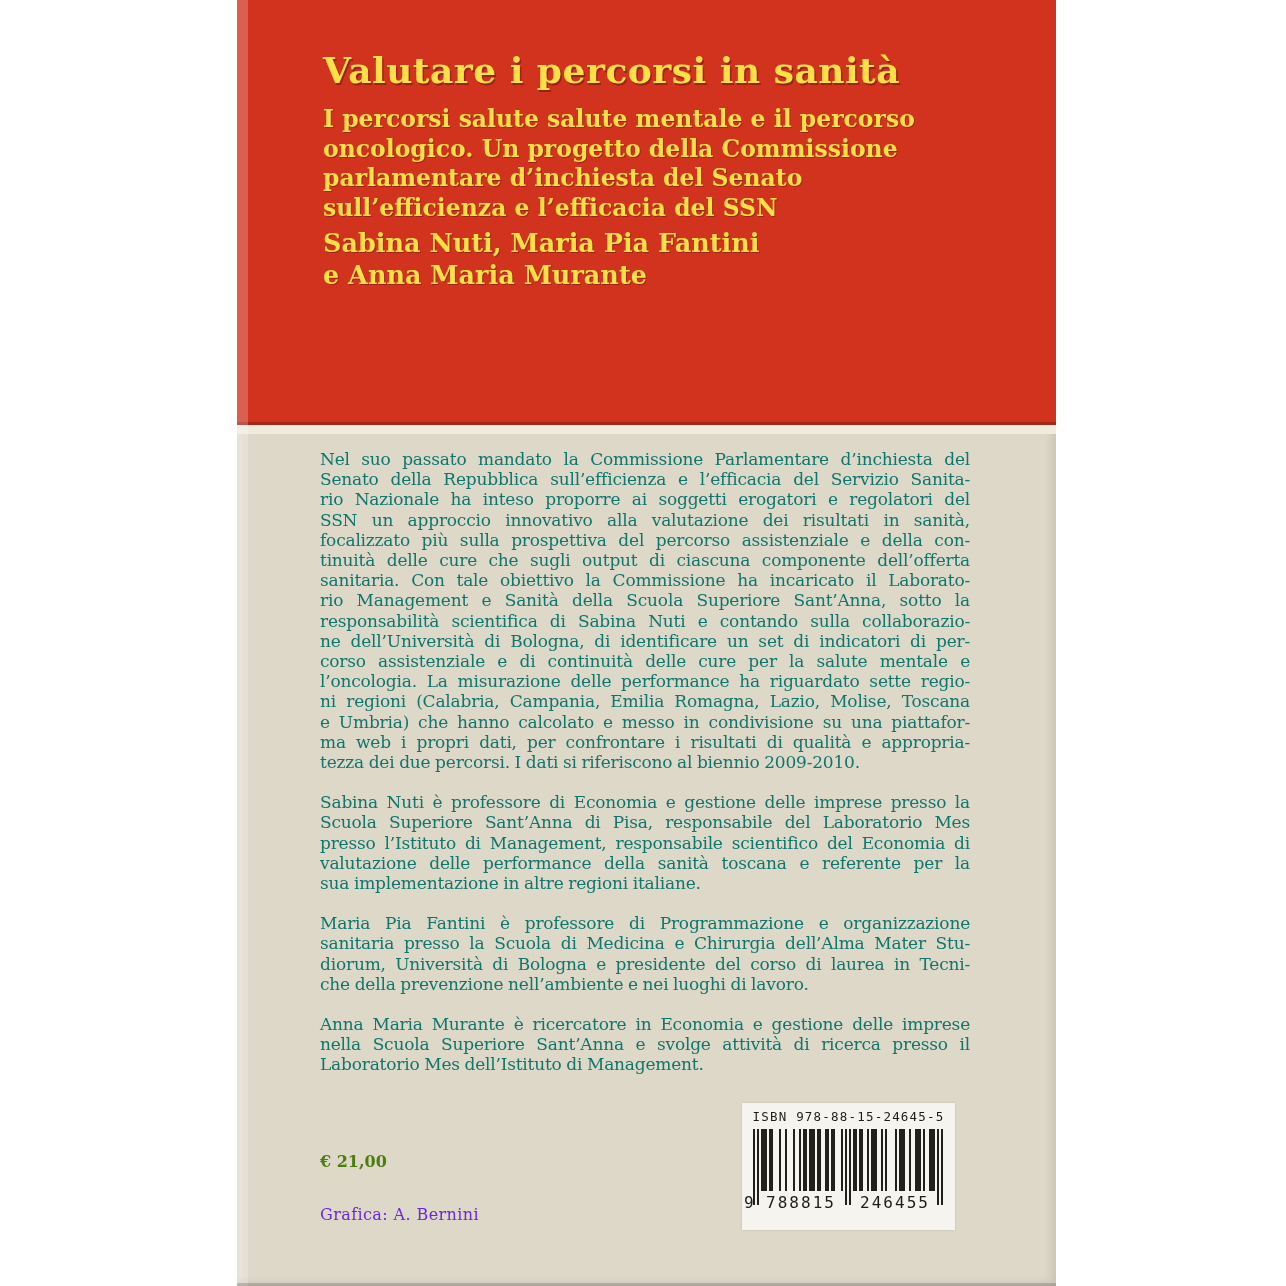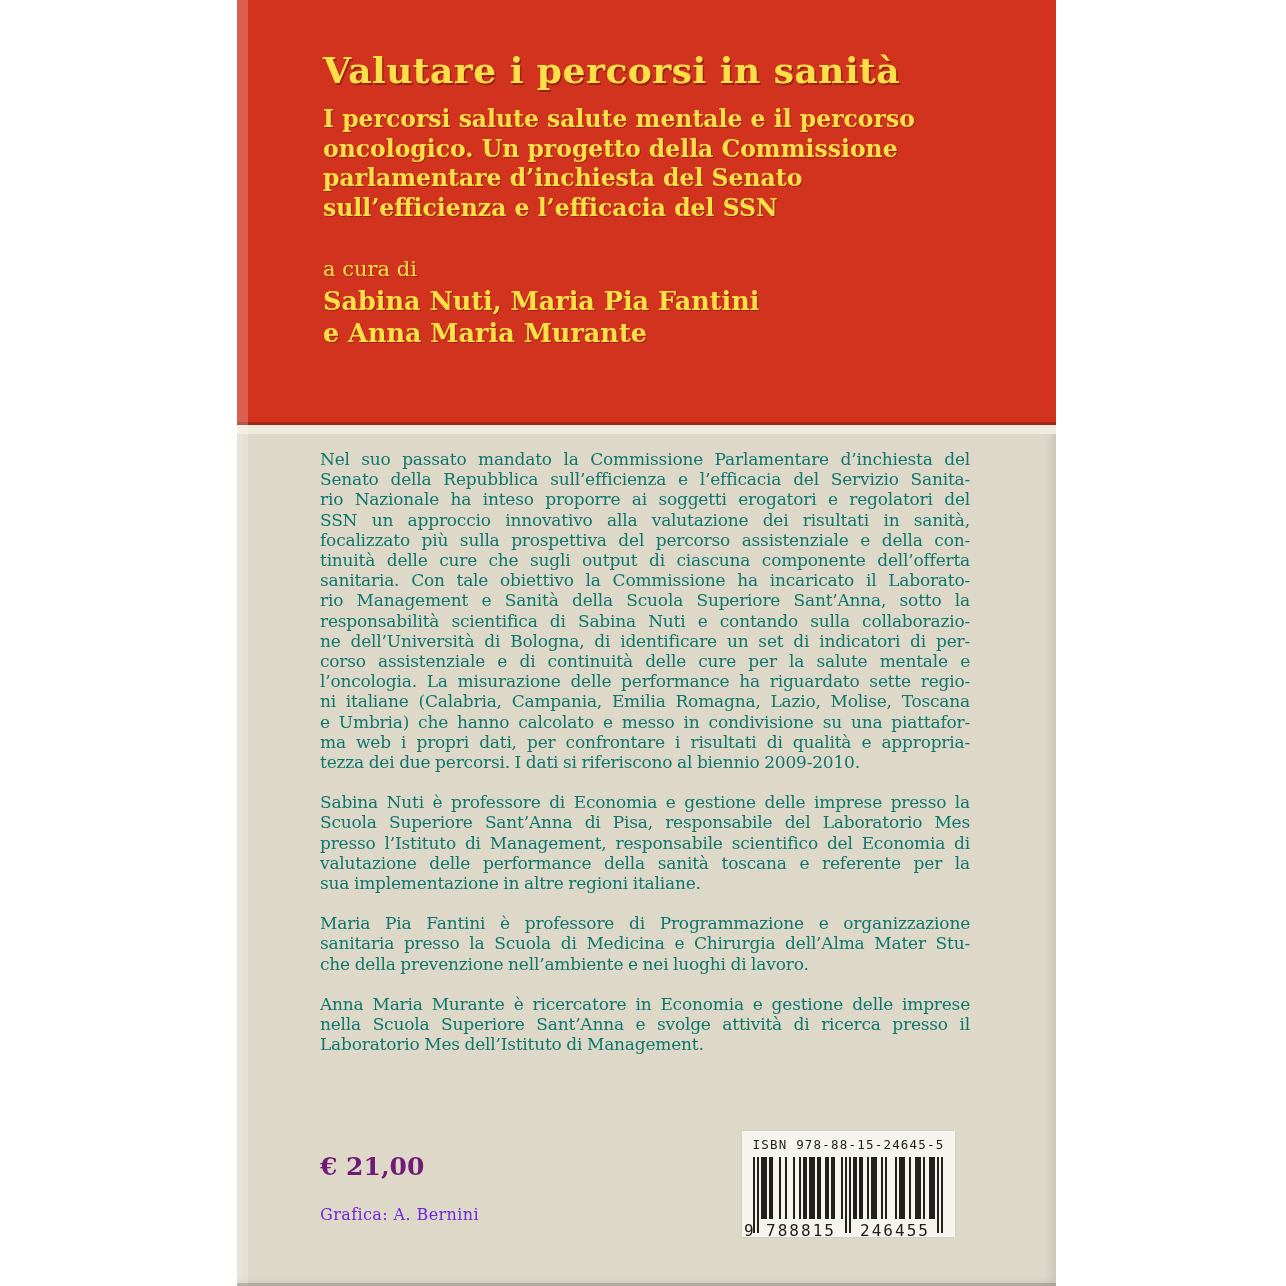--- a/index.html
+++ b/index.html
@@ -41,25 +41,25 @@
 
   .body-text{
     position:absolute;left:83px;top:449px;width:650px;
     font-size:17px;line-height:20.2px;letter-spacing:-0.2px;word-spacing:-0.5px;
     color:#0f766e;
   }
   .para{margin:0 0 20px 0;}
   .jline{text-align:justify;text-align-last:justify;}
   .jline.last{text-align-last:left;}
 
-  .price-label{position:absolute;left:83px;top:1152px;font-size:25px;font-weight:bold;color:#701a75;}
+  .price-label{position:absolute;left:83px;top:1152px;font-size:16px;font-weight:bold;color:#4d7c0f;}
   .design-credit{position:absolute;left:83px;top:1205px;font-size:16px;letter-spacing:0.4px;color:#6d28d9;}
 
   .barcode-label{
-    position:absolute;left:505px;top:1131px;width:213px;height:106px;
+    position:absolute;left:505px;top:1103px;width:213px;height:127px;
     background:#f6f4ef;box-shadow:0 0 2px rgba(0,0,0,0.12);
   }
   .isbn-text{
     margin-top:6px;text-align:center;
     font-family:"DejaVu Sans Mono", monospace;font-size:12.5px;letter-spacing:1.2px;color:#1e1d1a;
     white-space:nowrap;
   }
   .bars{position:absolute;left:11px;top:26px;width:190px;height:76px;}
   .bc-digits{
     position:absolute;left:11px;top:90px;width:190px;height:22px;
@@ -78,21 +78,20 @@
   <div class="red-band">
     <div class="light-strip"></div>
     <div class="header-inner">
       <h1 class="book-title">Valutare i percorsi in sanità</h1>
       <div class="book-subtitle">
           <div>I percorsi salute salute mentale e il percorso</div>
           <div>oncologico. Un progetto della Commissione</div>
           <div>parlamentare d’inchiesta del Senato</div>
           <div>sull’efficienza e l’efficacia del SSN</div>
         </div>
-      <div class="curated-by">a cura di</div>
       <div class="book-authors">
           <div>Sabina Nuti, Maria Pia Fantini</div>
           <div>e Anna Maria Murante</div>
         </div>
     </div>
   </div>
 
   <section class="body-text">
       <div class="para">
         <div class="jline">Nel suo passato mandato la Commissione Parlamentare d’inchiesta del</div>
@@ -100,35 +99,36 @@
         <div class="jline">rio Nazionale ha inteso proporre ai soggetti erogatori e regolatori del</div>
         <div class="jline">SSN un approccio innovativo alla valutazione dei risultati in sanità,</div>
         <div class="jline">focalizzato più sulla prospettiva del percorso assistenziale e della con-</div>
         <div class="jline">tinuità delle cure che sugli output di ciascuna componente dell’offerta</div>
         <div class="jline">sanitaria. Con tale obiettivo la Commissione ha incaricato il Laborato-</div>
         <div class="jline">rio Management e Sanità della Scuola Superiore Sant’Anna, sotto la</div>
         <div class="jline">responsabilità scientifica di Sabina Nuti e contando sulla collaborazio-</div>
         <div class="jline">ne dell’Università di Bologna, di identificare un set di indicatori di per-</div>
         <div class="jline">corso assistenziale e di continuità delle cure per la salute mentale e</div>
         <div class="jline">l’oncologia. La misurazione delle performance ha riguardato sette regio-</div>
-        <div class="jline">ni italiane (Calabria, Campania, Emilia Romagna, Lazio, Molise, Toscana</div>
+        <div class="jline">ni regioni (Calabria, Campania, Emilia Romagna, Lazio, Molise, Toscana</div>
         <div class="jline">e Umbria) che hanno calcolato e messo in condivisione su una piattafor-</div>
         <div class="jline">ma web i propri dati, per confrontare i risultati di qualità e appropria-</div>
         <div class="jline last">tezza dei due percorsi. I dati si riferiscono al biennio 2009-2010.</div>
       </div>
       <div class="para">
         <div class="jline">Sabina Nuti è professore di Economia e gestione delle imprese presso la</div>
         <div class="jline">Scuola Superiore Sant’Anna di Pisa, responsabile del Laboratorio Mes</div>
         <div class="jline">presso l’Istituto di Management, responsabile scientifico del Economia di</div>
         <div class="jline">valutazione delle performance della sanità toscana e referente per la</div>
         <div class="jline last">sua implementazione in altre regioni italiane.</div>
       </div>
       <div class="para">
         <div class="jline">Maria Pia Fantini è professore di Programmazione e organizzazione</div>
         <div class="jline">sanitaria presso la Scuola di Medicina e Chirurgia dell’Alma Mater Stu-</div>
+        <div class="jline">diorum, Università di Bologna e presidente del corso di laurea in Tecni-</div>
         <div class="jline last">che della prevenzione nell’ambiente e nei luoghi di lavoro.</div>
       </div>
       <div class="para">
         <div class="jline">Anna Maria Murante è ricercatore in Economia e gestione delle imprese</div>
         <div class="jline">nella Scuola Superiore Sant’Anna e svolge attività di ricerca presso il</div>
         <div class="jline last">Laboratorio Mes dell’Istituto di Management.</div>
       </div>
     </section>
 
   <div class="price-label">€ 21,00</div>

